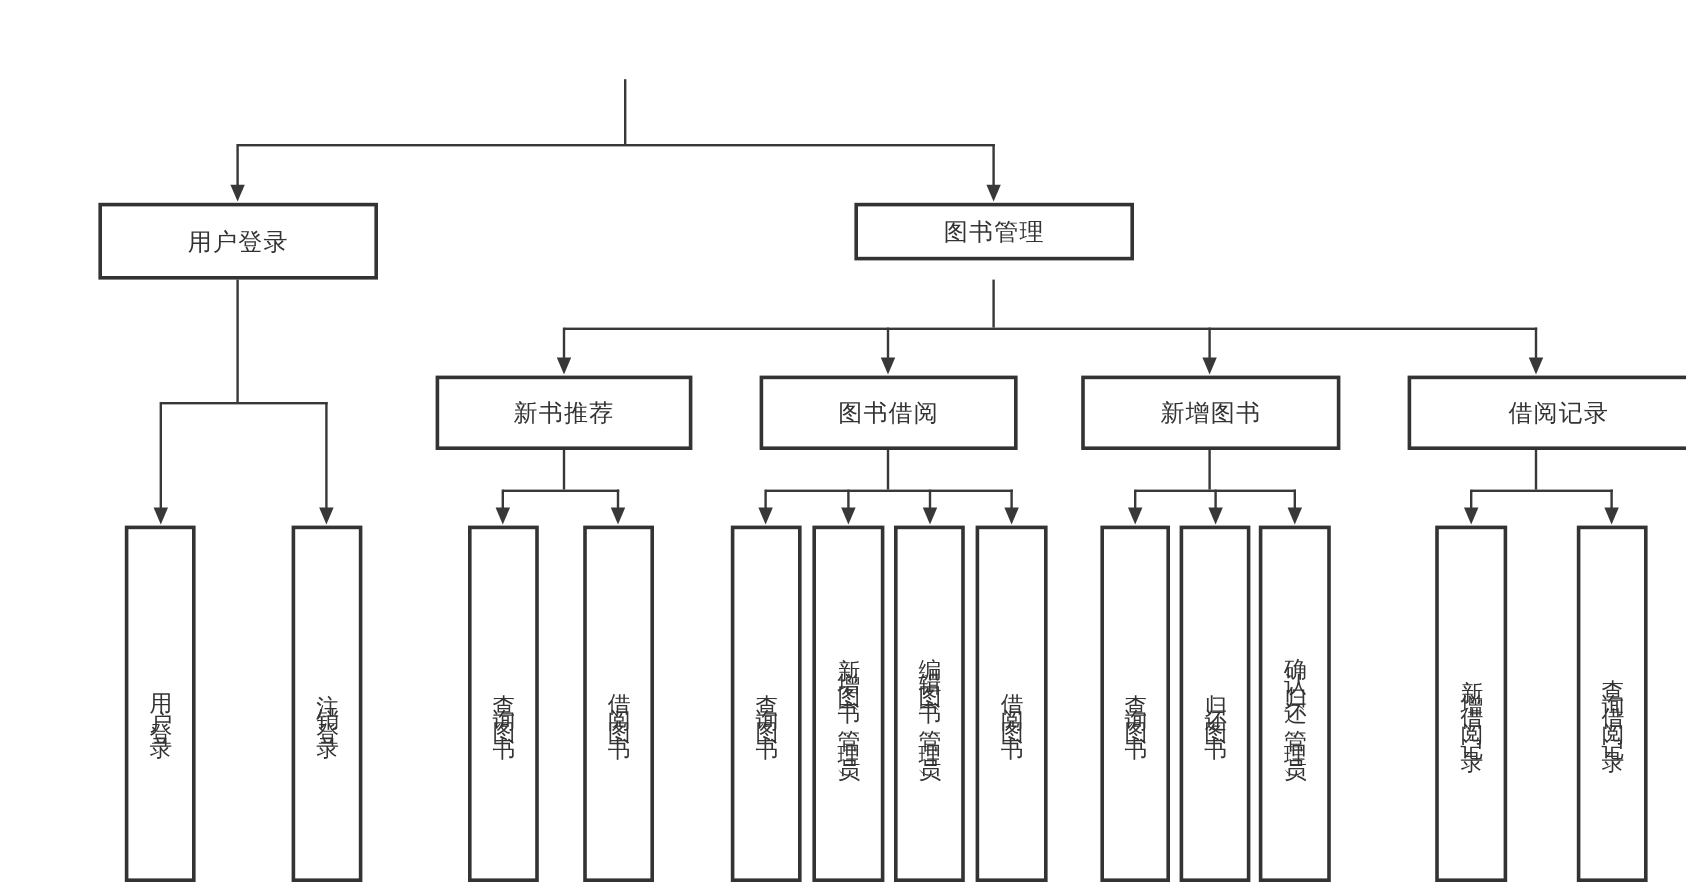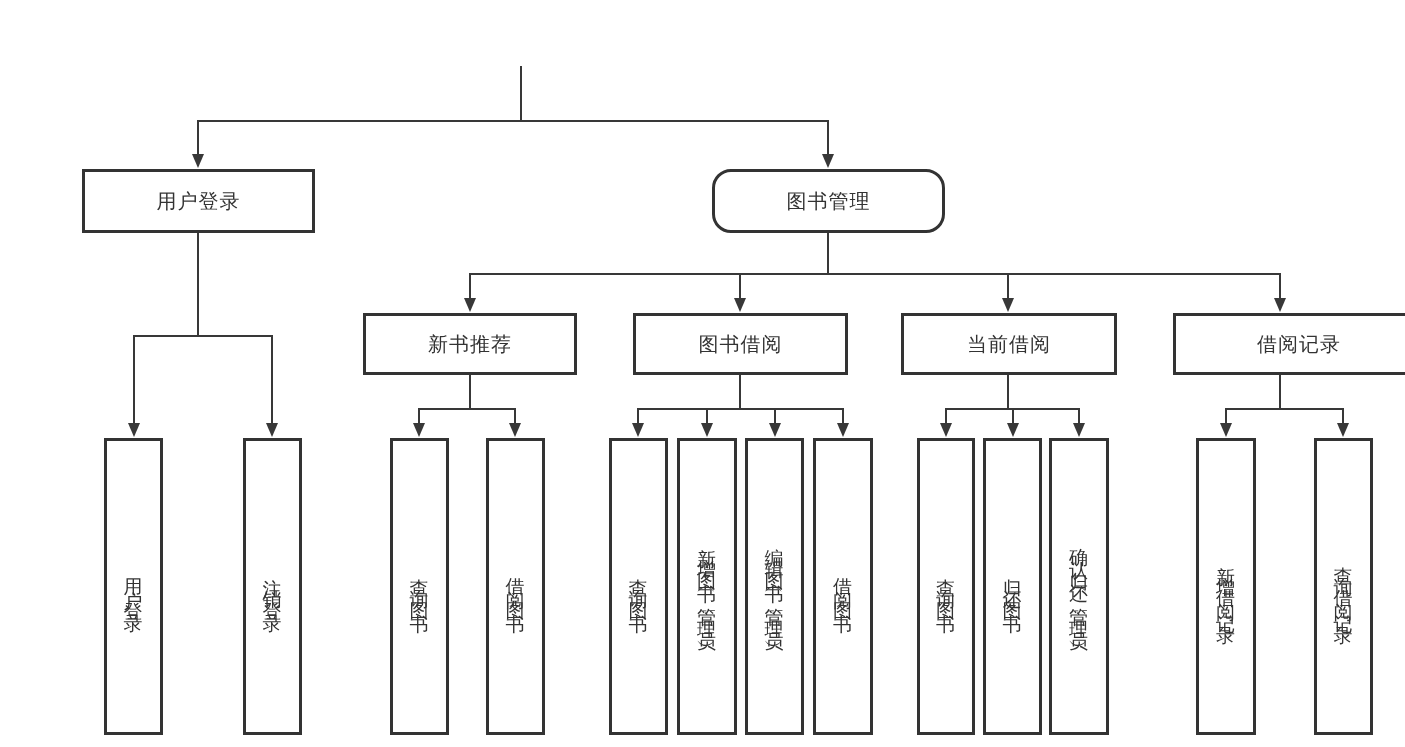--- a/index.html
+++ b/index.html
@@ -41,21 +41,21 @@
 
 
   <div class="vl" style="left:520px;top:66px;height:54px;"></div>
   <div class="hl" style="left:198px;top:120px;width:631px;"></div>
   <div class="vl" style="left:197px;top:120px;height:36px;"></div>
   <div class="ah" style="left:192px;top:154px;"></div>
   <div class="vl" style="left:827px;top:120px;height:36px;"></div>
   <div class="ah" style="left:822px;top:154px;"></div>
 
   <div class="box" style="left:82px;top:169px;width:233px;height:64px;">用户登录</div>
-  <div class="box" style="left:712px;top:169px;width:233px;height:64px;border-radius:19px;">图书管理</div>
+  <div class="box" style="left:712px;top:169px;width:233px;height:48px;">图书管理</div>
 
   <div class="vl" style="left:197px;top:233px;height:102px;"></div>
   <div class="hl" style="left:134px;top:335px;width:139px;"></div>
   <div class="vl" style="left:133px;top:335px;height:90px;"></div>
   <div class="ah" style="left:128px;top:423px;"></div>
   <div class="vl" style="left:271px;top:335px;height:90px;"></div>
   <div class="ah" style="left:266px;top:423px;"></div>
 
   <div class="vl" style="left:827px;top:233px;height:40px;"></div>
   <div class="hl" style="left:470px;top:273px;width:811px;"></div>
@@ -63,21 +63,21 @@
   <div class="ah" style="left:464px;top:298px;"></div>
   <div class="vl" style="left:739px;top:273px;height:27px;"></div>
   <div class="ah" style="left:734px;top:298px;"></div>
   <div class="vl" style="left:1007px;top:273px;height:27px;"></div>
   <div class="ah" style="left:1002px;top:298px;"></div>
   <div class="vl" style="left:1279px;top:273px;height:27px;"></div>
   <div class="ah" style="left:1274px;top:298px;"></div>
 
   <div class="box" style="left:363px;top:313px;width:214px;height:62px;">新书推荐</div>
   <div class="box" style="left:633px;top:313px;width:215px;height:62px;">图书借阅</div>
-  <div class="box" style="left:901px;top:313px;width:216px;height:62px;">当前借阅</div>
+  <div class="box" style="left:901px;top:313px;width:216px;height:62px;">新增图书</div>
   <div class="box" style="left:1173px;top:313px;width:252px;height:62px;">借阅记录</div>
 
   <div class="vl" style="left:469px;top:375px;height:33px;"></div>
   <div class="hl" style="left:419px;top:408px;width:97px;"></div>
   <div class="vl" style="left:418px;top:408px;height:17px;"></div>
   <div class="ah" style="left:413px;top:423px;"></div>
   <div class="vl" style="left:514px;top:408px;height:17px;"></div>
   <div class="ah" style="left:509px;top:423px;"></div>
 
   <div class="vl" style="left:739px;top:375px;height:33px;"></div>

